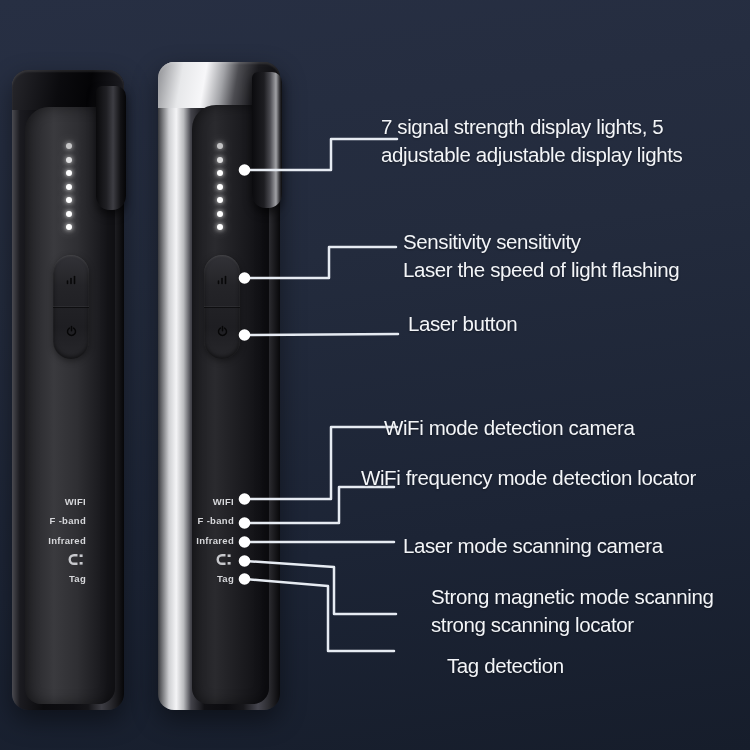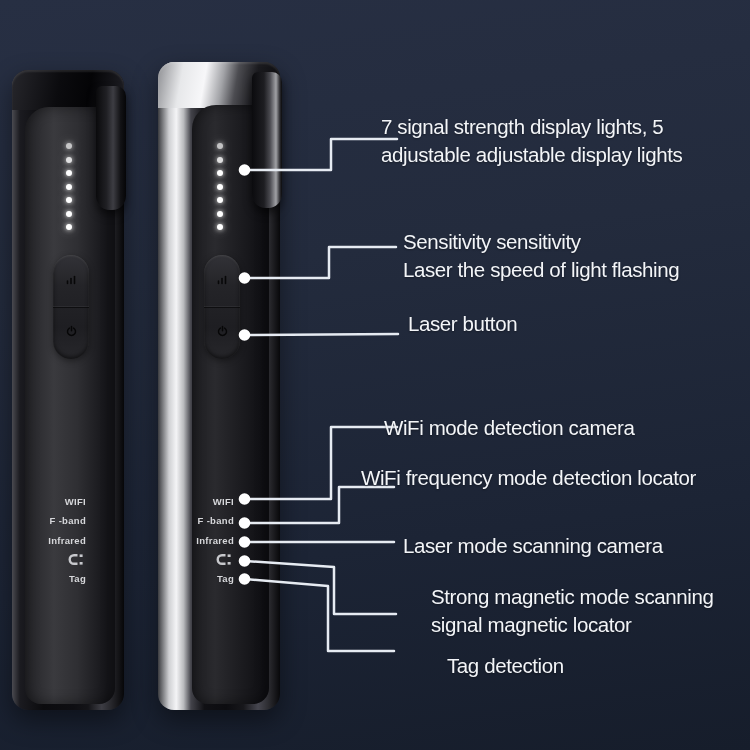--- a/index.html
+++ b/index.html
@@ -201,19 +201,19 @@
     <div>WiFi mode detection camera</div>
   </div>
   <div class="ann ann-fband">
     <div>WiFi frequency mode detection locator</div>
   </div>
   <div class="ann ann-laser">
     <div>Laser mode scanning camera</div>
   </div>
   <div class="ann ann-magnet">
     <div>Strong magnetic mode scanning</div>
-    <div>signal magnetic locator</div>
+    <div>strong scanning locator</div>
   </div>
   <div class="ann ann-tag">
     <div>Tag detection</div>
   </div>
 
 </div>
 
 </body></html>

